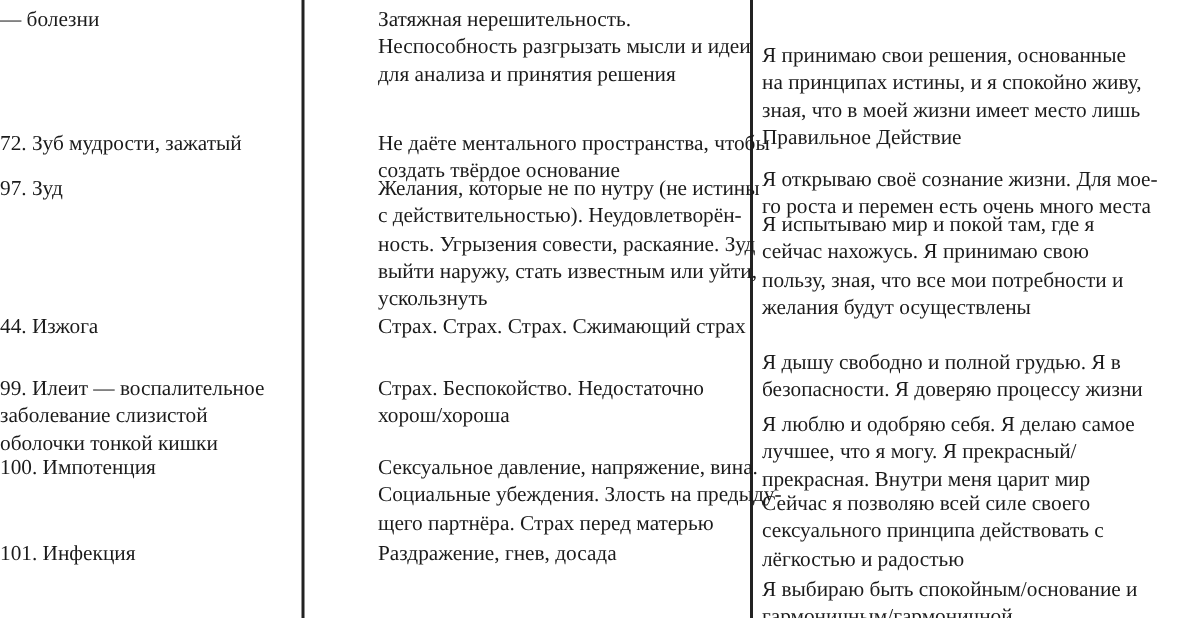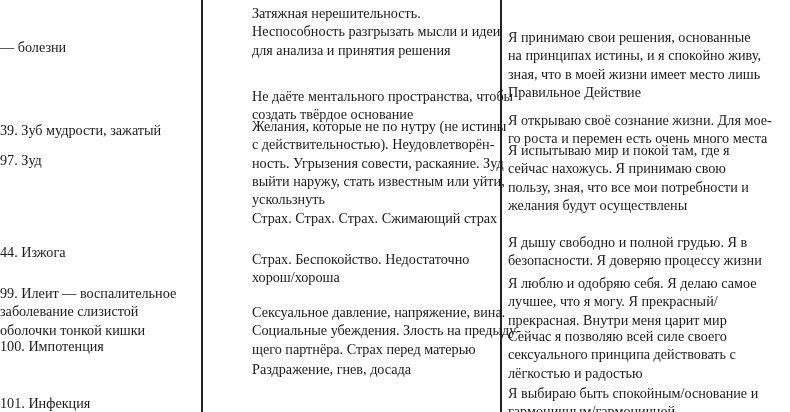--- a/index.html
+++ b/index.html
@@ -36,21 +36,21 @@
     .row {
       position: absolute;
       left: 0;
       width: 790px;
     }
     .cell {
       position: absolute;
       top: 0;
       white-space: pre-line;
     }
-    .c1 { left: 0px; width: 196px; margin-top: 34px; }
+    .c1 { left: 0px; width: 196px; }
     .c2 { left: 209px; width: 286px; margin-left: 43px; }
     .c3 { left: 508px; width: 282px; margin-top: 24px; }
   </style>
 </head>
 <body>
 
 <div class="page">
   <div class="vline l1"></div>
   <div class="vline l2"></div>
 
@@ -59,21 +59,21 @@
     <div class="cell c2">Затяжная нерешительность.
 Неспособность разгрызать мысли и идеи
 для анализа и принятия решения</div>
     <div class="cell c3">Я принимаю свои решения, основанные
 на принципах истины, и я спокойно живу,
 зная, что в моей жизни имеет место лишь
 Правильное Действие</div>
   </div>
 
   <div class="row" style="top:87px">
-    <div class="cell c1">39. Зуб мудрости, зажатый</div>
+    <div class="cell c1">72. Зуб мудрости, зажатый</div>
     <div class="cell c2">Не даёте ментального пространства, чтобы
 создать твёрдое основание</div>
     <div class="cell c3">Я открываю своё сознание жизни. Для мое-
 го роста и перемен есть очень много места</div>
   </div>
 
   <div class="row" style="top:117px">
     <div class="cell c1">97. Зуд</div>
     <div class="cell c2">Желания, которые не по нутру (не истины
 с действительностью). Неудовлетворён-

